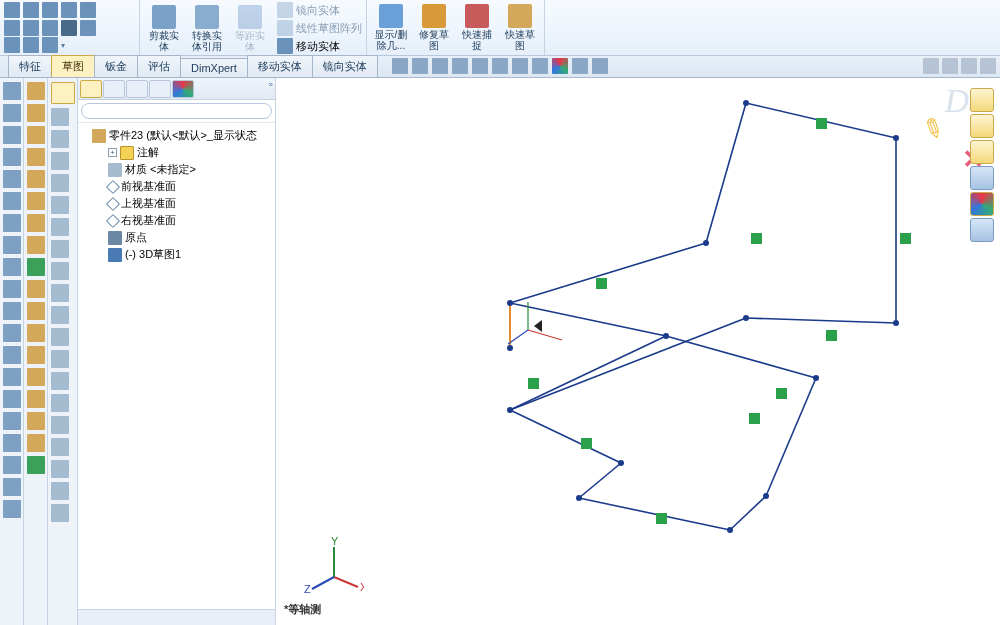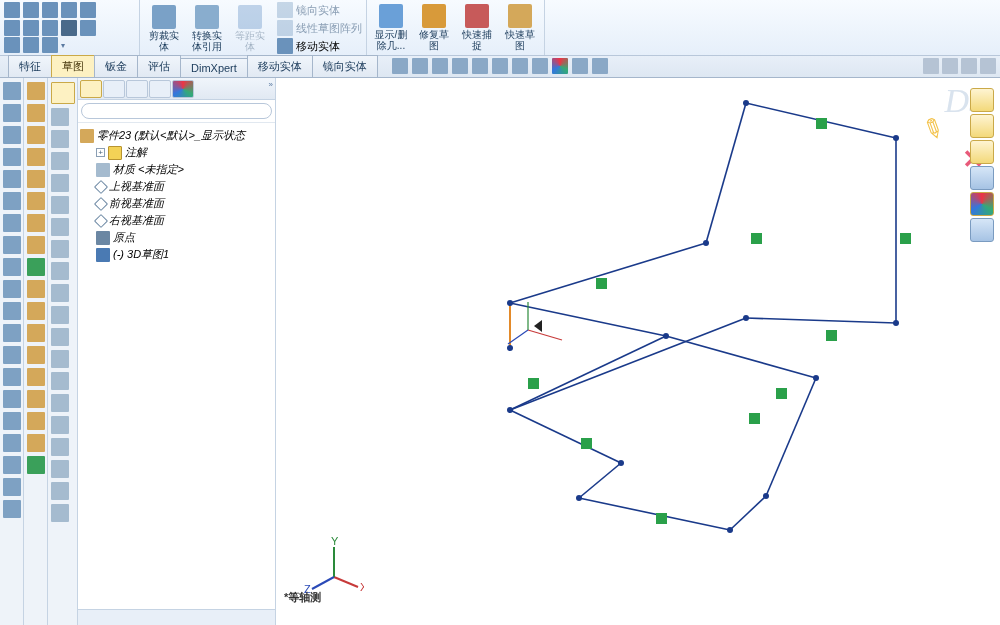--- a/index.html
+++ b/index.html
@@ -32,35 +32,35 @@
 .iconcol.b2 .sic { background: #d4a85a; }
 .iconcol.b3 .sic { background: #a5bbcf; }
 
 
 .treepane { width: 198px; background: #fff; border-right: 1px solid #c5d3e3; display: flex; flex-direction: column; }
 .tree-tabs { height: 22px; background: linear-gradient(#f0f5fb,#e1e9f3); border-bottom: 1px solid #c5d3e3; display: flex; gap: 1px; padding: 2px; }
 .tree-tabs .tt { width: 22px; height: 18px; background: #fdf1c2; border: 1px solid #caa948; border-radius: 2px; cursor: pointer; }
 .tree-tabs .tt2 { background: #e8eff8; border-color: #b8c7da; }
 .filter-row { padding: 3px; border-bottom: 1px solid #e1e8f0; }
 .filter-input { width: 100%; height: 16px; border: 1px solid #b8c7da; border-radius: 8px; padding: 0 6px; font-size: 10px; }
-.tree { padding: 4px 2px; flex: 1; overflow: auto; font-style: italic; }
+.tree { padding: 4px 14px; flex: 1; overflow: auto; }
 .node { display: flex; align-items: center; gap: 3px; padding: 1px 0; padding-left: var(--ind,0); cursor: pointer; white-space: nowrap; }
 .exp { width: 9px; height: 9px; border: 1px solid #8a9eb4; background: #fff; font-size: 8px; line-height: 7px; text-align: center; color: #46627e; }
 .nic { width: 14px; height: 14px; background: #d4a85a; border-radius: 1px; flex-shrink: 0; }
 .nic.diamond { transform: rotate(45deg); background: #fff; border: 1px solid #6b87a3; width: 10px; height: 10px; }
 .nic.sensor { background: #e7c24a; }
 .nic.anno { background: #f3d256; border: 1px solid #b89430; }
 .nic.mat { background: #a5bbcf; }
 .nic.origin { background: #6b87a3; }
 .nic.sketch { background: #4a7ab3; }
 .tree-scroll { height: 16px; background: #e8eff8; border-top: 1px solid #c5d3e3; }
 
 
 .canvas { flex: 1; background: #fff; position: relative; }
-.orient-label { position: absolute; left: 8px; bottom: 20px; font-size: 11px; color: #333; font-weight: bold; }
+.orient-label { position: absolute; left: 8px; bottom: 8px; font-size: 11px; color: #333; font-weight: bold; }
 .triad { position: absolute; left: 28px; bottom: 28px; }
 
 
 .rstrip { position: absolute; right: 4px; top: 88px; width: 26px; display: flex; flex-direction: column; gap: 2px; }
 .rstrip .ric { width: 24px; height: 24px; background: linear-gradient(#fef4d2,#f3d97a); border: 1px solid #caa948; border-radius: 3px; cursor: pointer; }
 .rstrip .ric.blue { background: linear-gradient(#d6e6f7,#a6c3e4); border-color: #7a9bc0; }
 .rstrip .ric.rb { background: conic-gradient(#e34,#3a7,#37d,#e34); }
 
 
 .watermark { position: absolute; right: 14px; top: 4px; font-size: 34px; font-style: italic; color: #d9e3ee; font-family: serif; }
@@ -277,25 +277,25 @@
           <div class="exp">+</div>
           <div class="nic anno"></div>
           <span>注解</span>
         </div>
       <div class="node" style="--ind:16px">
           <div class="nic mat"></div>
           <span>材质 &lt;未指定&gt;</span>
         </div>
       <div class="node" style="--ind:16px">
           <div class="nic diamond"></div>
+          <span>前视基准面</span>
+        </div>
+      <div class="node" style="--ind:16px">
+          <div class="nic diamond"></div>
           <span>上视基准面</span>
-        </div>
-      <div class="node" style="--ind:16px">
-          <div class="nic diamond"></div>
-          <span>前视基准面</span>
         </div>
       <div class="node" style="--ind:16px">
           <div class="nic diamond"></div>
           <span>右视基准面</span>
         </div>
       <div class="node" style="--ind:16px">
           <div class="nic origin"></div>
           <span>原点</span>
         </div>
       <div class="node" style="--ind:16px">

